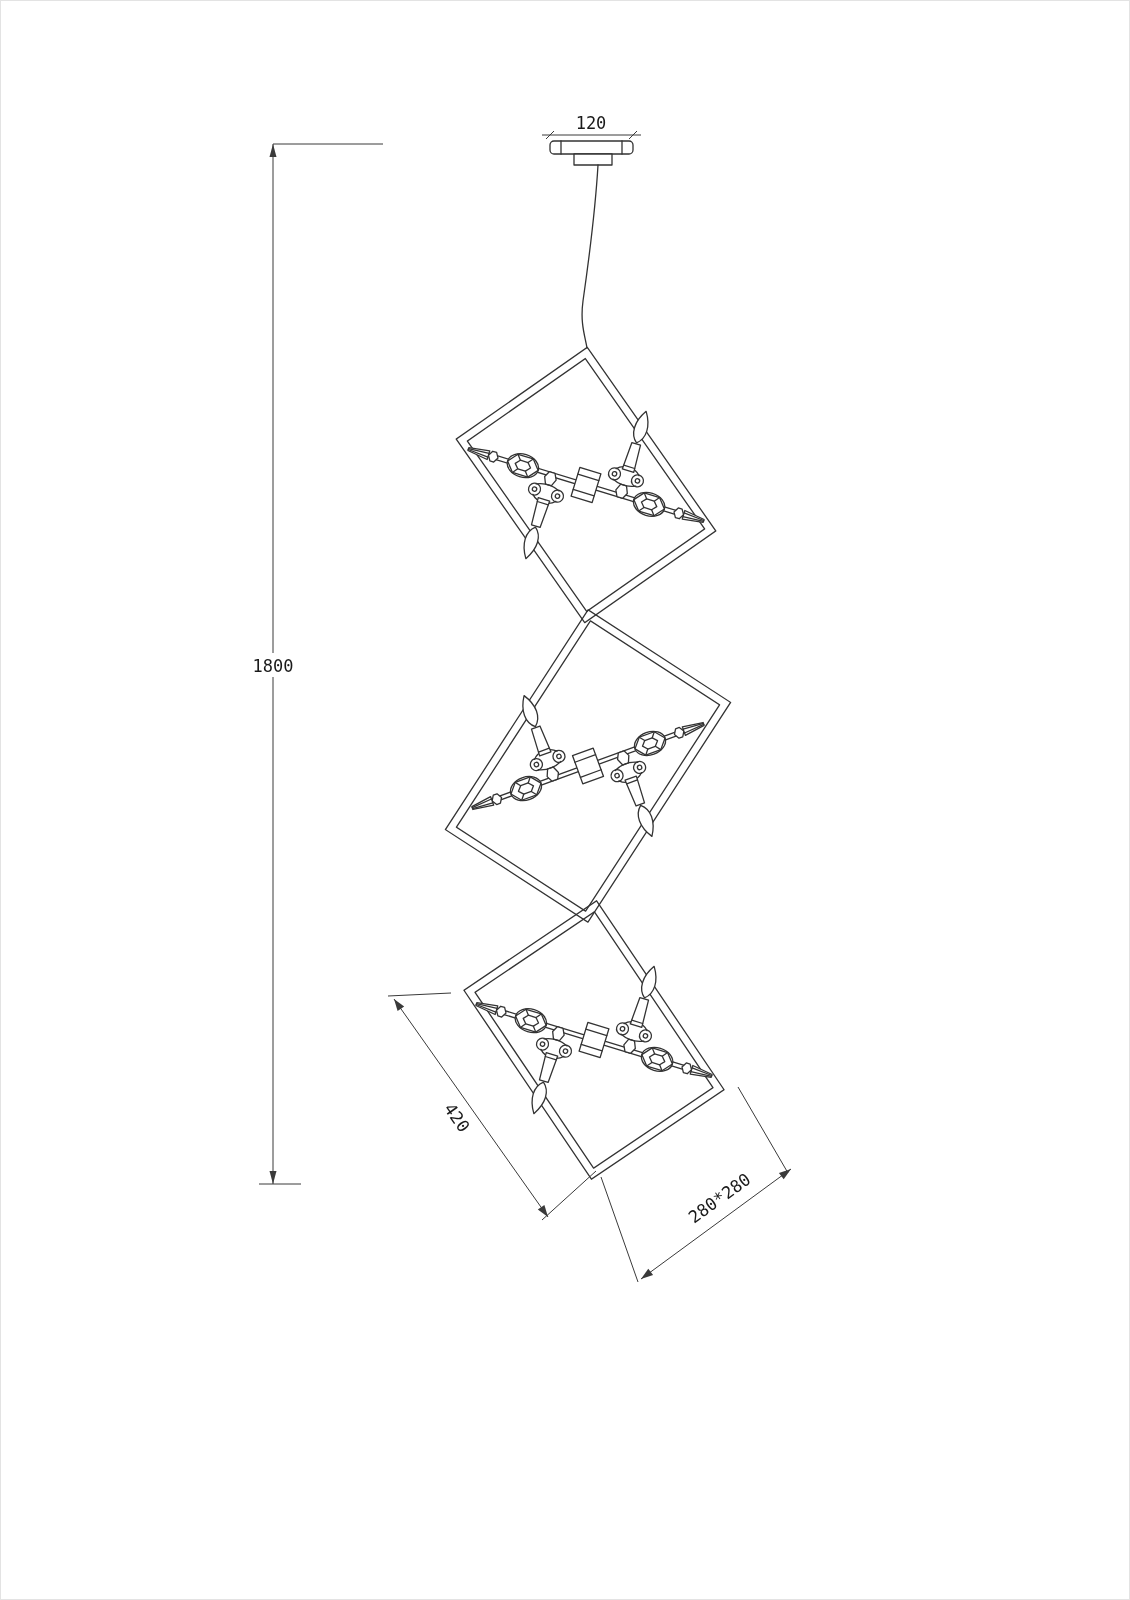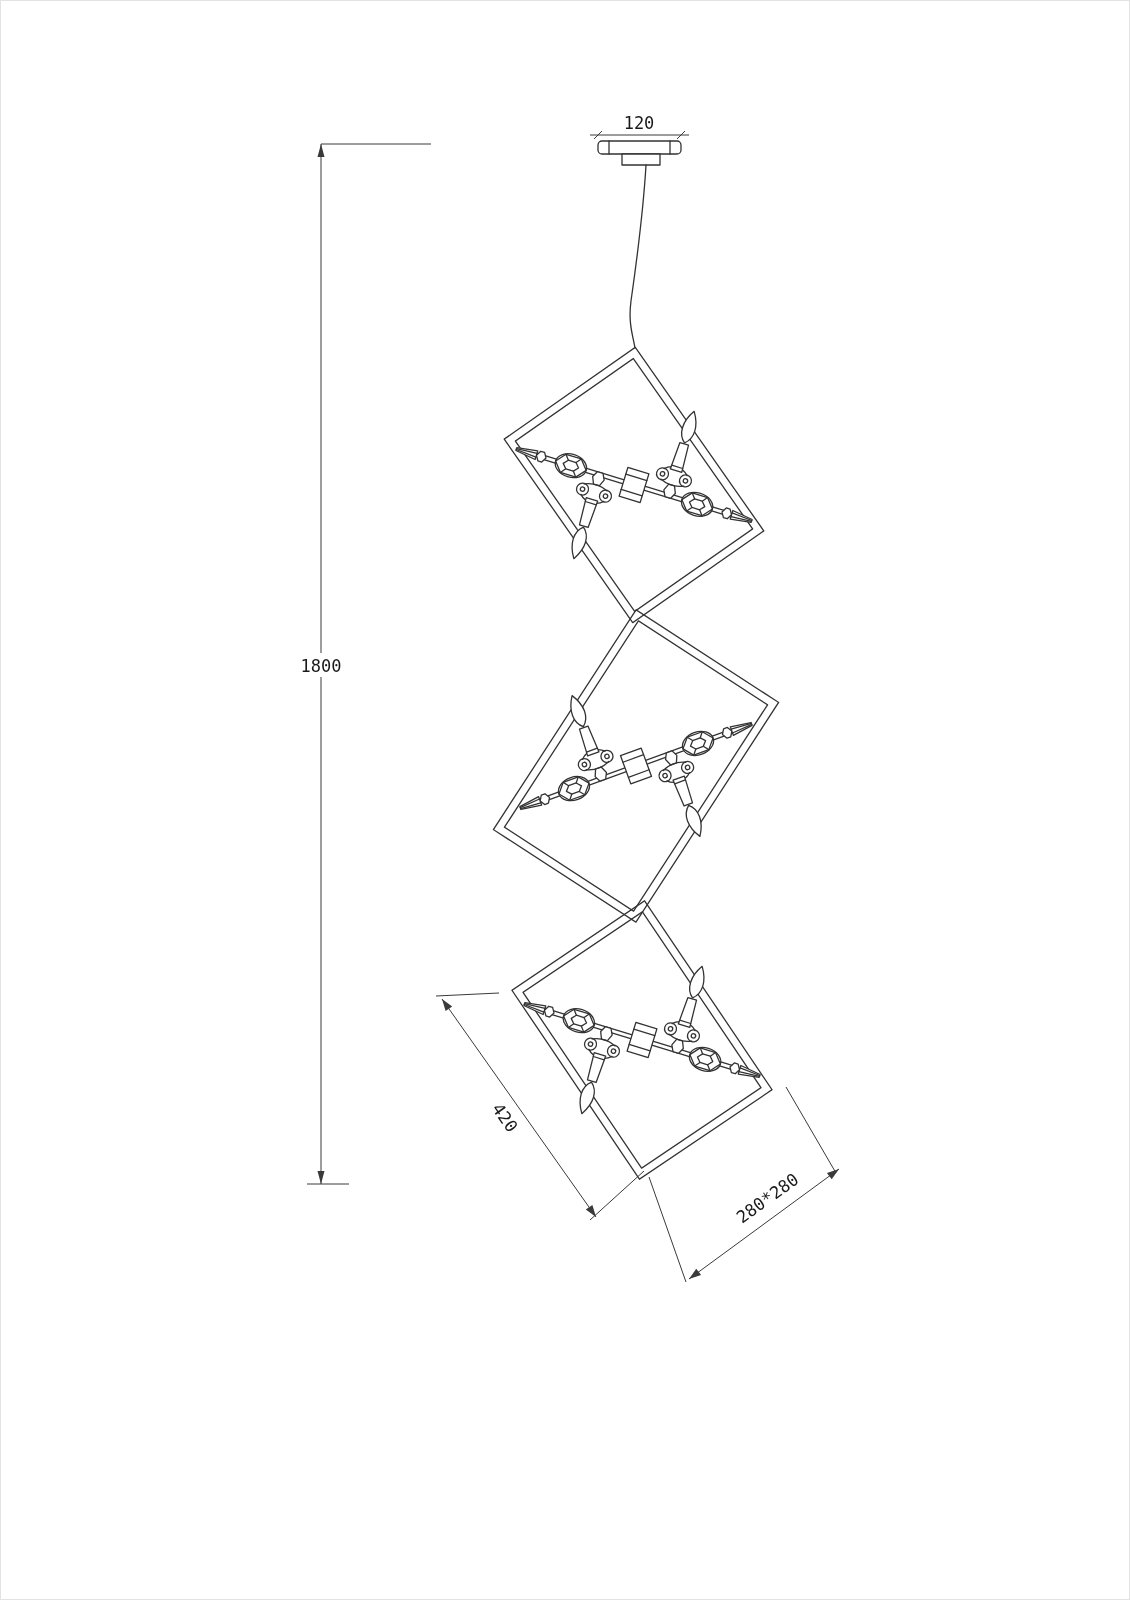--- a/index.html
+++ b/index.html
@@ -9,21 +9,20 @@
     font-family: "DejaVu Sans", sans-serif;
   }
   .page {
     position: relative;
     width: 1130px;
     height: 1600px;
     background: #ffffff;
     border: 1px solid #e3e3e3;
     box-sizing: border-box;
     overflow: hidden;
-    padding-left: 48px;
   }
   svg { display: block; }
   .ink {
     stroke: #333333;
     stroke-width: 1.3;
     fill: none;
     stroke-linecap: round;
     stroke-linejoin: round;
   }
   .dim {

